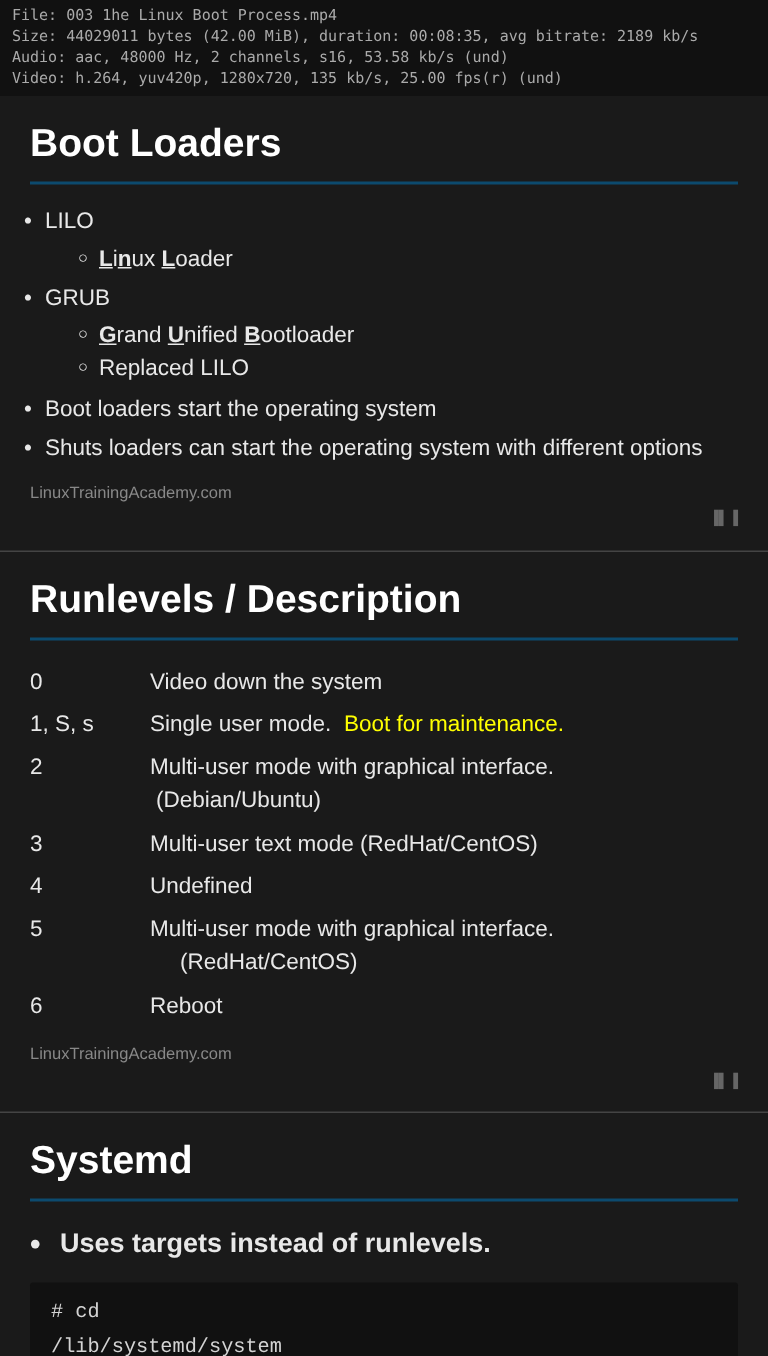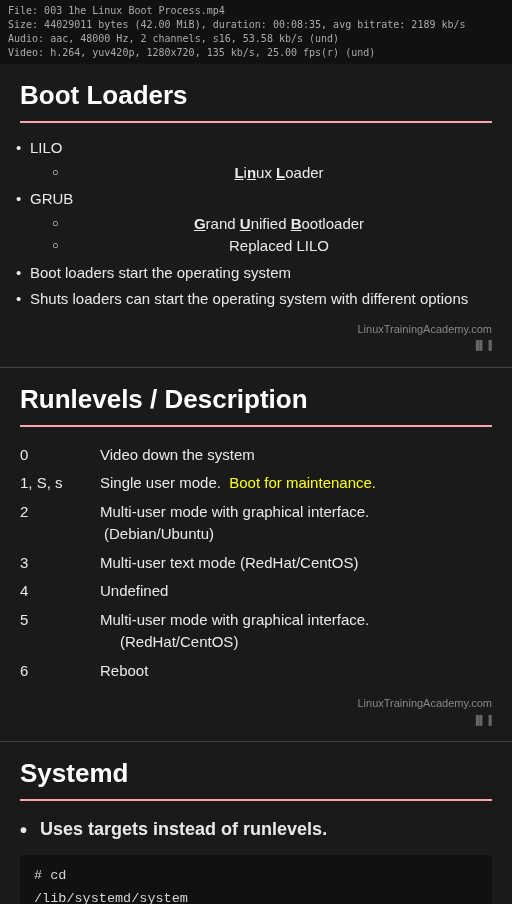--- a/index.html
+++ b/index.html
@@ -27,21 +27,21 @@
       border-bottom: 1px solid #444;
       position: relative;
     }
 
     .section-title {
       font-size: 26px;
       font-weight: bold;
       color: #ffffff;
       margin-bottom: 14px;
       padding-bottom: 6px;
-      border-bottom: 2px solid #fca5a5;
+      border-bottom: 2px solid #0c4a6e;
     }
 
     .bullet-list {
       list-style: none;
       padding: 0;
     }
 
     .bullet-list > li {
       padding-left: 10px;
       margin-bottom: 4px;
@@ -57,38 +57,36 @@
 
     .sub-list {
       list-style: none;
       padding-left: 24px;
       margin-top: 2px;
     }
 
     .sub-list > li {
       position: relative;
       padding-left: 12px;
-      text-align: center;
     }
 
     .sub-list > li::before {
       content: "○";
       position: absolute;
       left: -2px;
       font-size: 11px;
       top: 2px;
     }
 
     .bold-letter {
       font-weight: bold;
       text-decoration: underline;
     }
 
     .watermark {
-      text-align: right;
       color: #888;
       font-size: 11px;
       margin-top: 10px;
     }
 
     .watermark-small {
       display: flex;
       justify-content: flex-end;
       align-items: center;
       gap: 4px;

